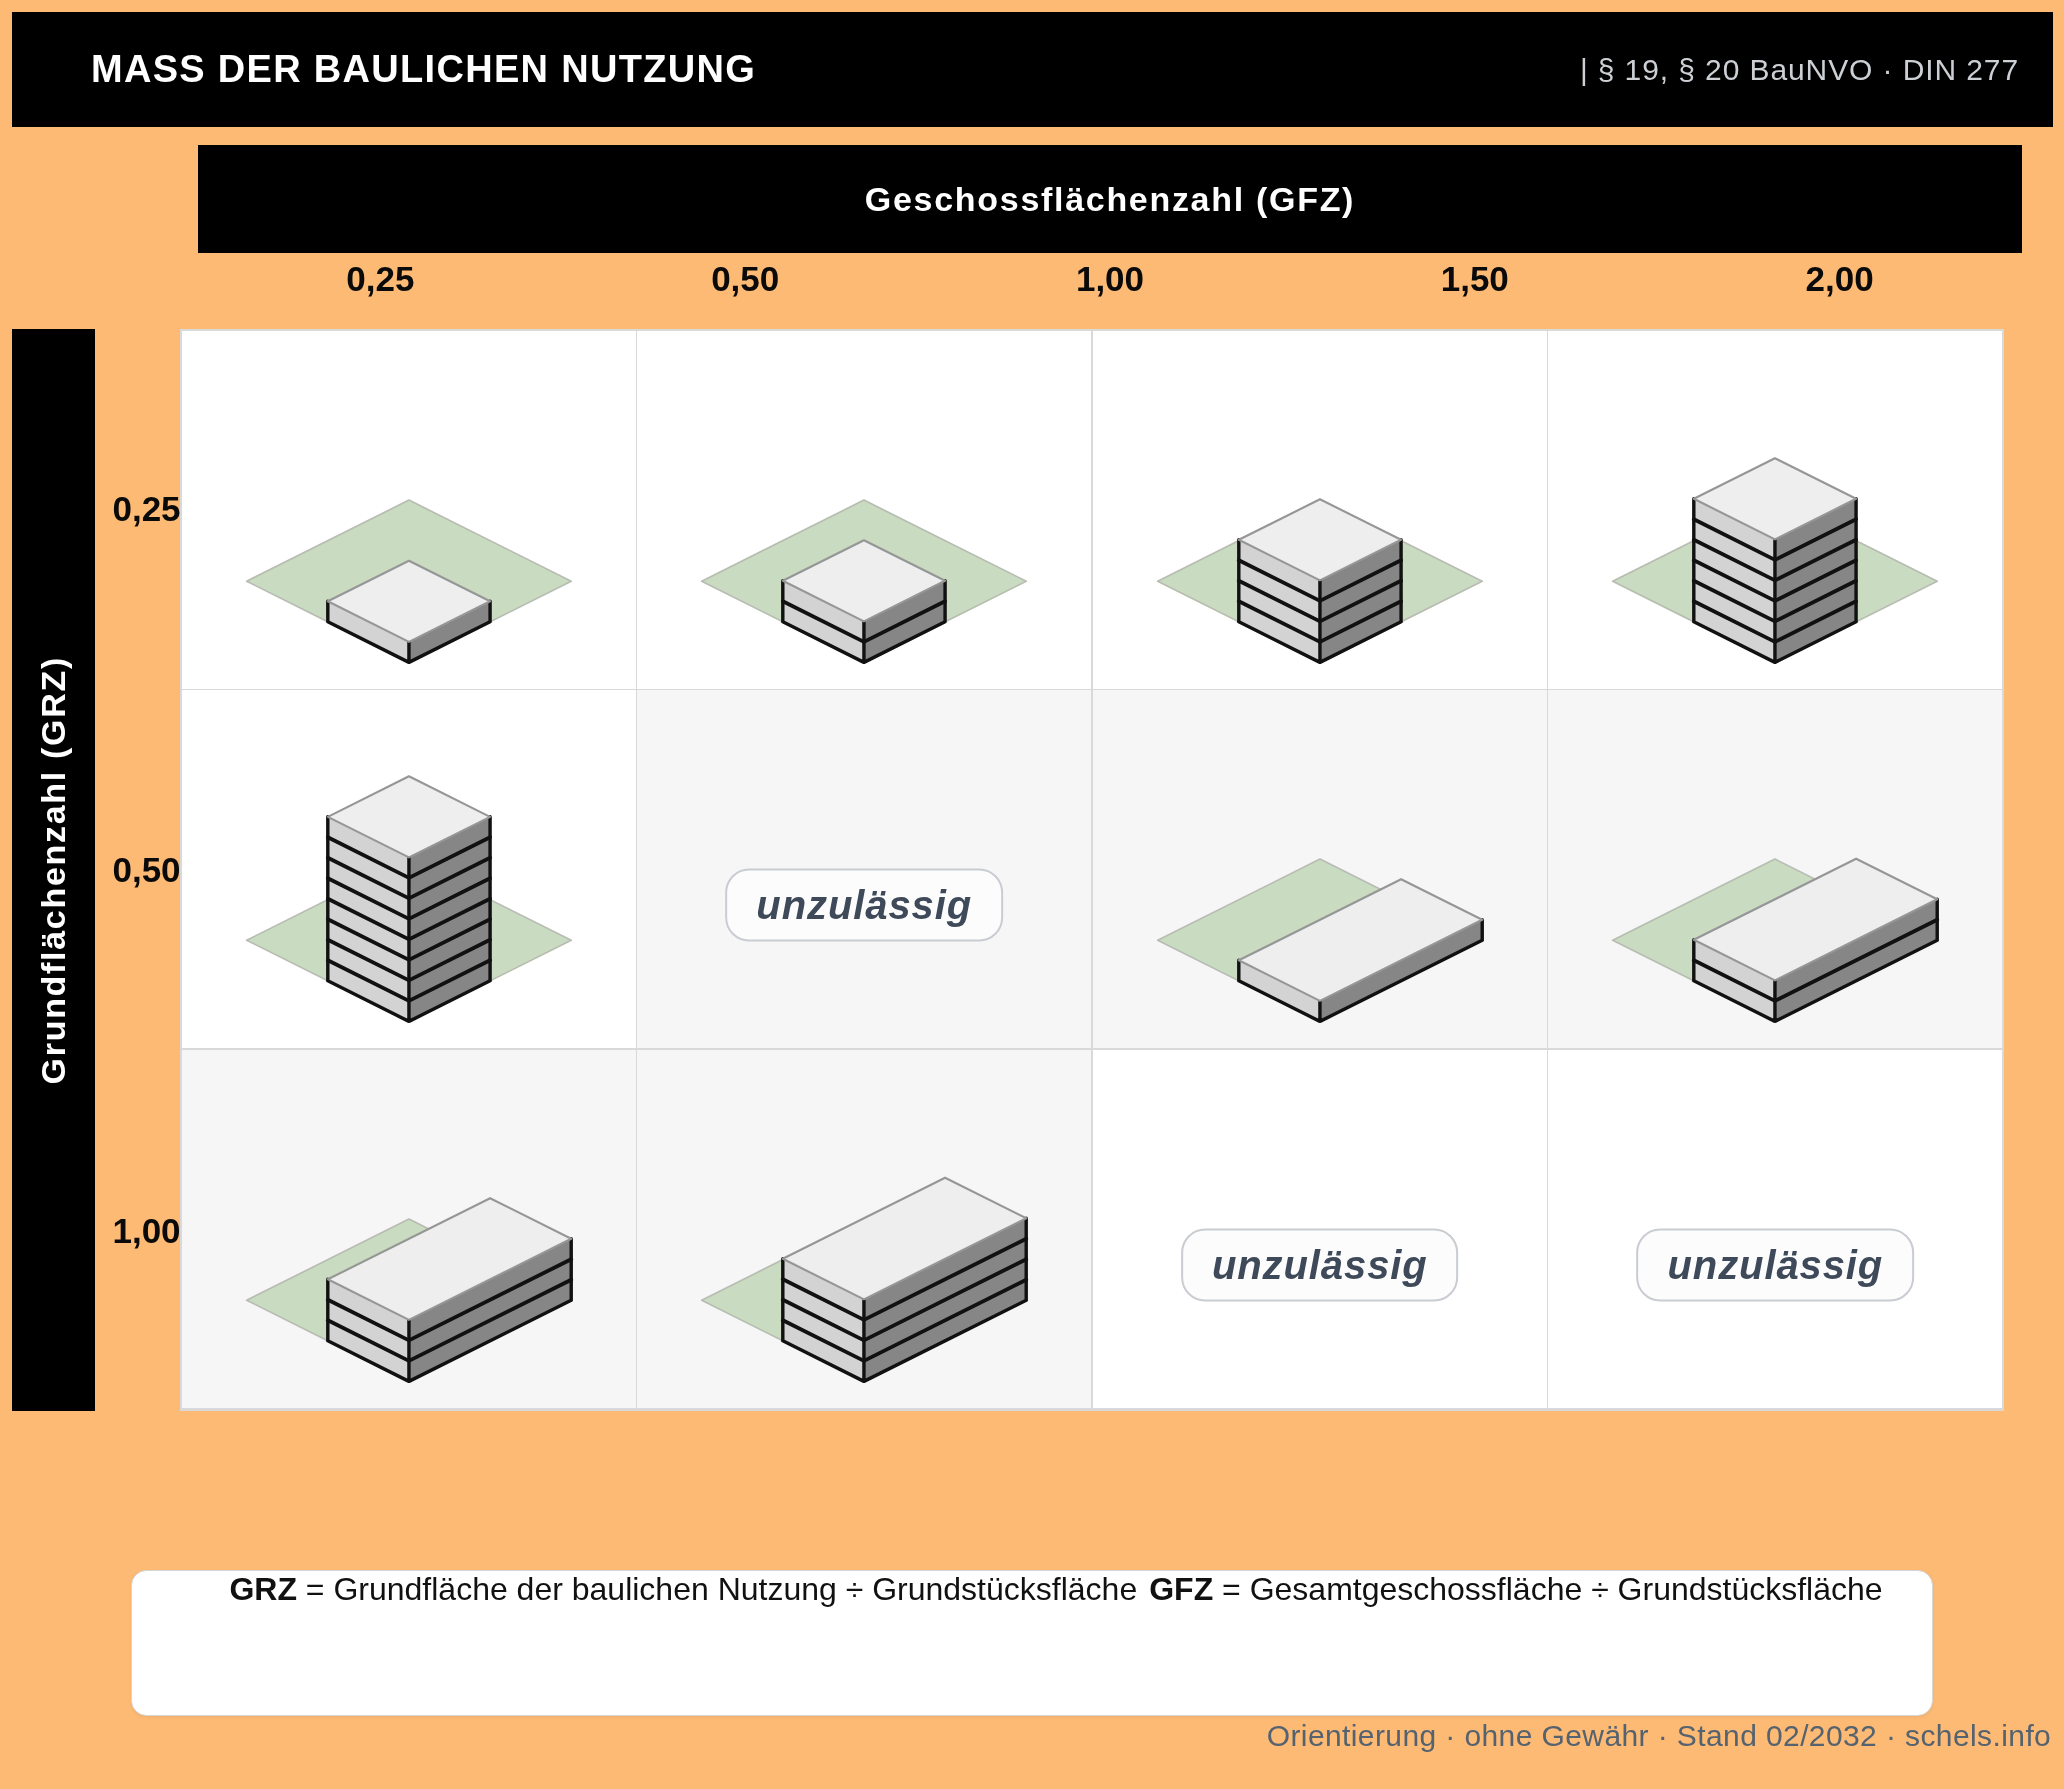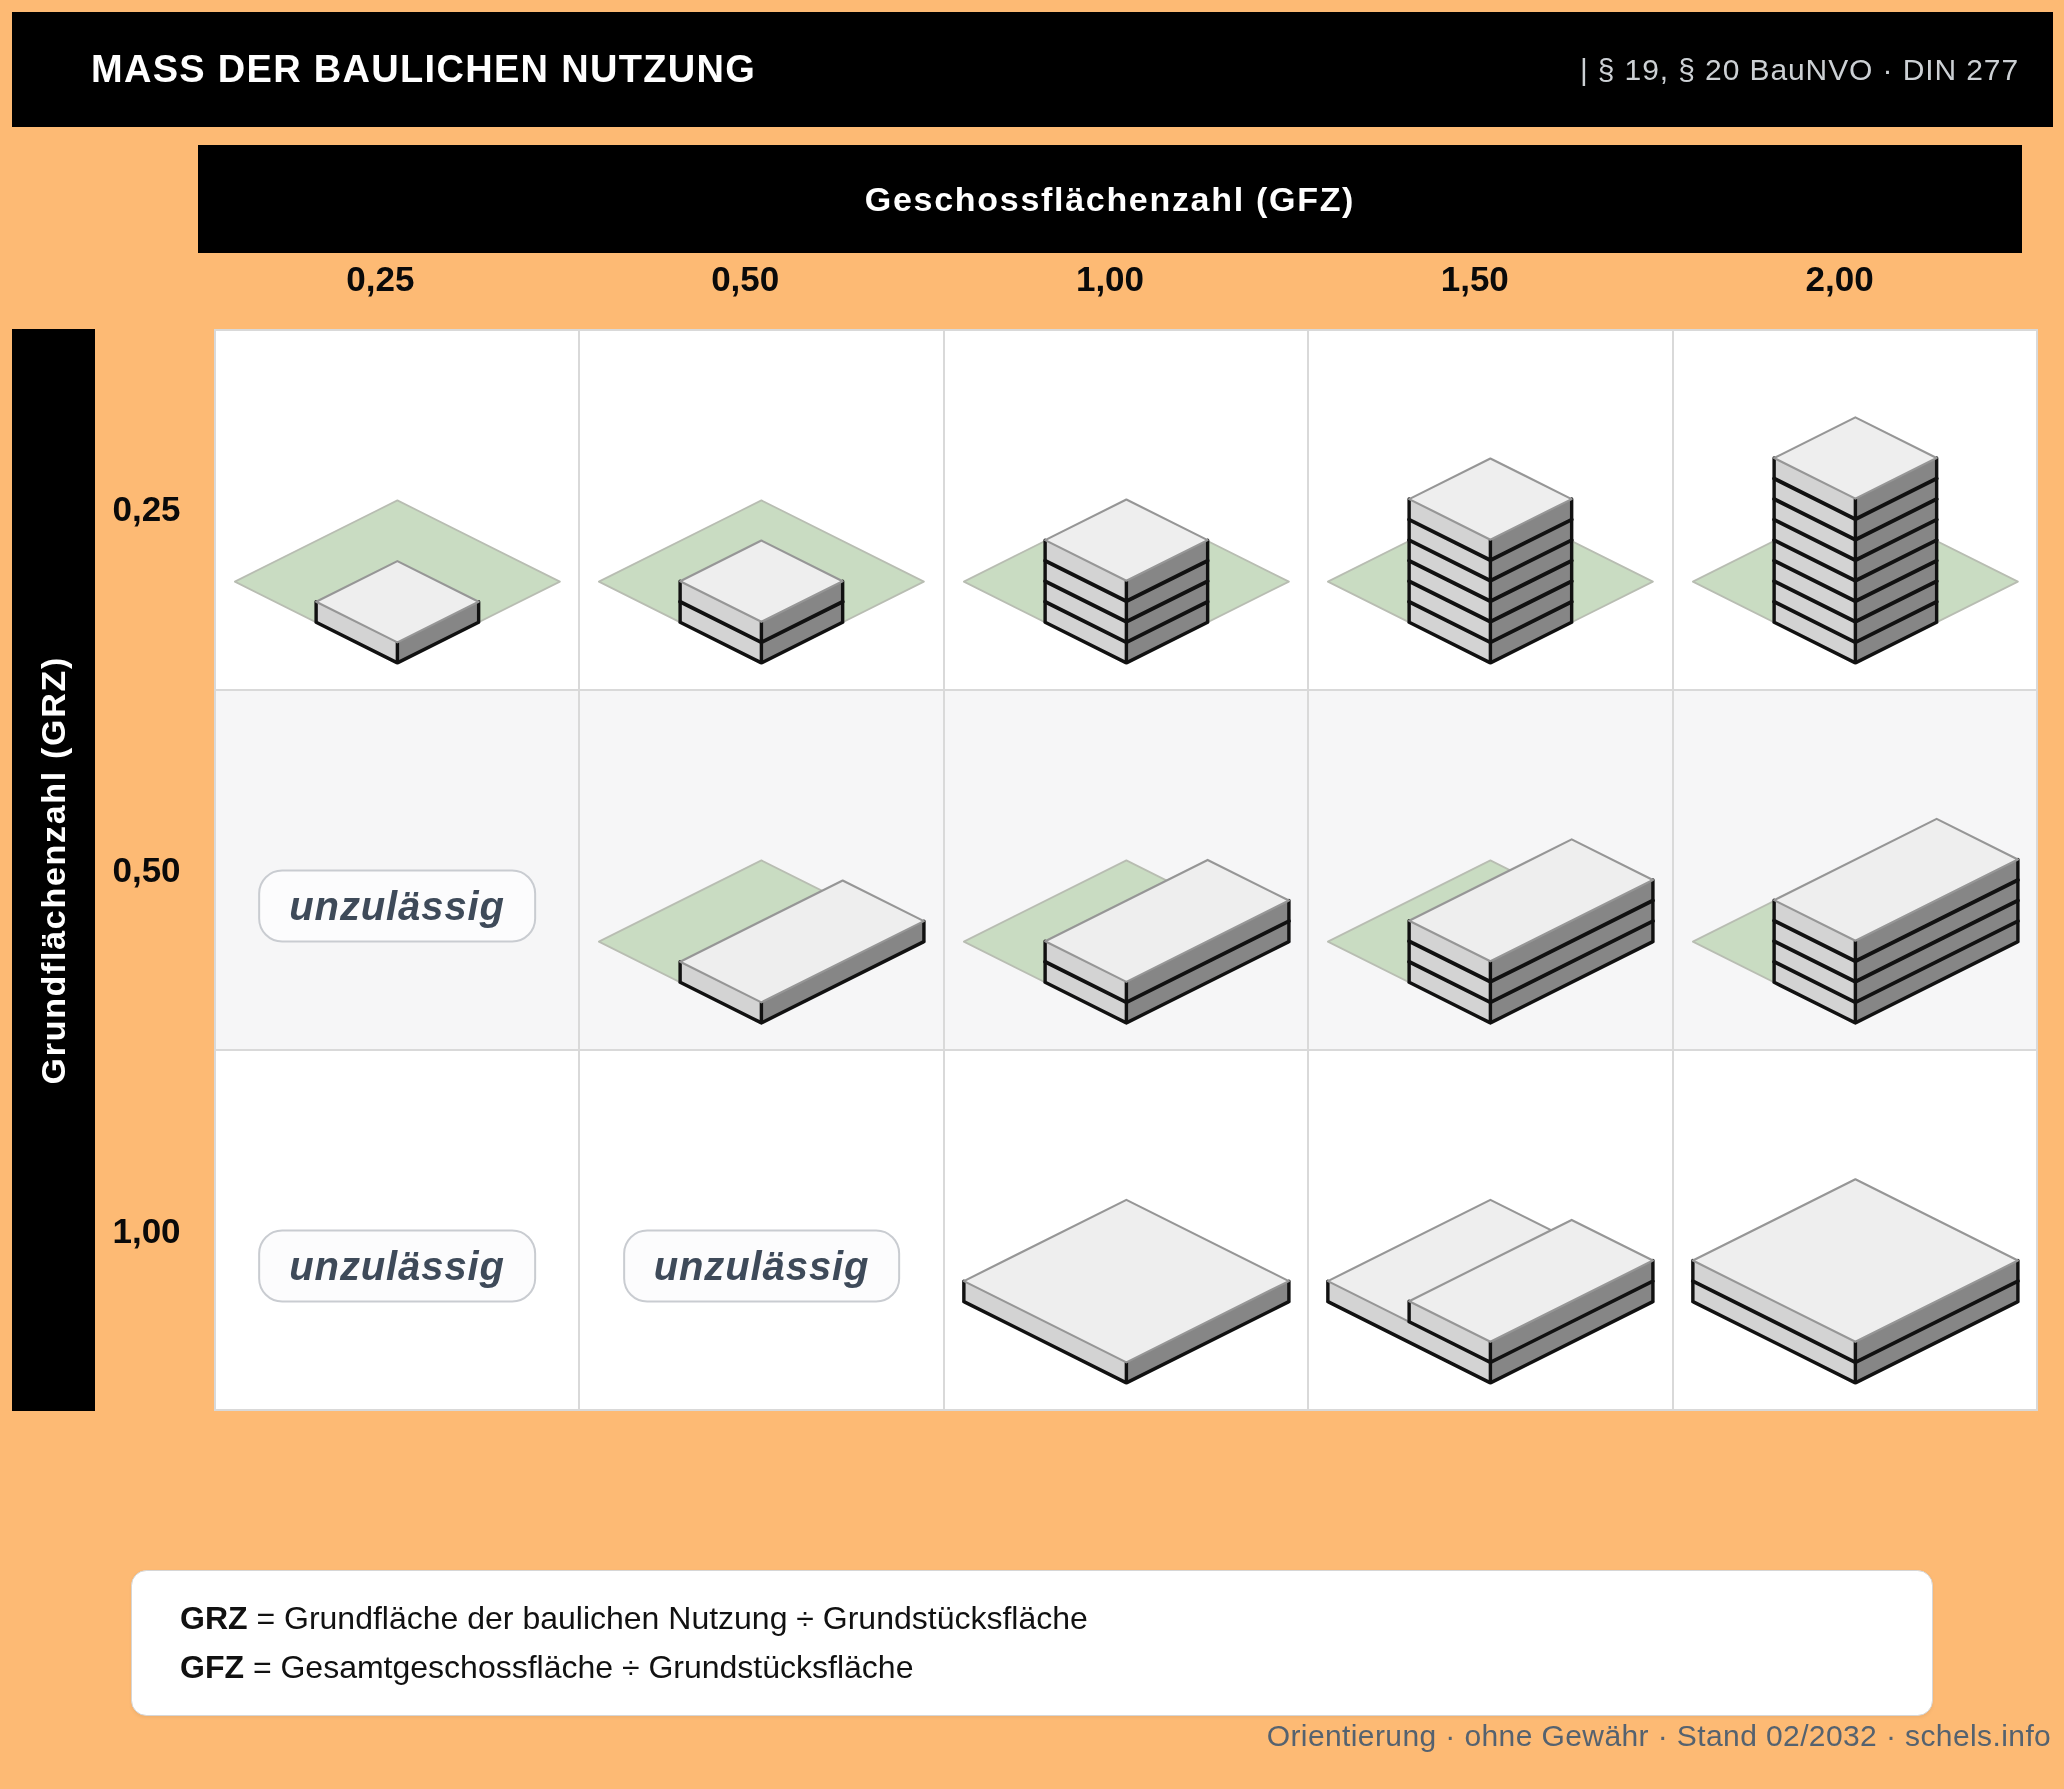--- a/index.html
+++ b/index.html
@@ -29,37 +29,37 @@
   .grzbar span{writing-mode:vertical-rl;transform:rotate(180deg);color:#fff;
                font-size:34px;font-weight:bold;letter-spacing:1.7px;white-space:nowrap;}
 
   
   .rowlabels{position:absolute;left:95px;top:329px;width:103px;height:1082px;
              display:flex;flex-direction:column;}
   .rowlabels .rl{flex:1;display:flex;align-items:center;justify-content:center;
                  font-size:35px;font-weight:bold;color:#0a0a0a;}
 
   
-  .grid{position:absolute;left:214px;top:329px;width:1824px;height:1082px;background:#d9d9d9;
-        display:grid;grid-template-columns:repeat(5,1fr);grid-template-rows:repeat(3,1fr);
+  .grid{position:absolute;left:180px;top:329px;width:1824px;height:1082px;background:#d9d9d9;
+        display:grid;grid-template-columns:repeat(4,1fr);grid-template-rows:repeat(3,1fr);
         gap:1.7px;padding:1.7px;box-sizing:border-box;}
   .cell{position:relative;background:#ffffff;overflow:hidden;}
   .cell.alt{background:#f6f6f7;}
   .cell svg{position:absolute;left:0;top:0;width:100%;height:100%;}
 
   .pill{position:absolute;left:50%;top:215px;transform:translate(-50%,-50%);
         border:2.6px solid #c9ccd1;border-radius:24px;background:#fcfcfd;
         padding:12px 29px;white-space:nowrap;}
   .pill span{font-size:40px;font-weight:bold;font-style:italic;color:#3e4a59;letter-spacing:0.9px;}
 
   
   .legend{position:absolute;left:131px;top:1570px;width:1802px;height:146px;background:#fff;
           border:1.7px solid #d6d6d6;border-radius:15.5px;box-sizing:border-box;
           box-shadow:0 1.7px 3.4px rgba(0,0,0,0.05);
-          display:flex;flex-direction:column;justify-content:center;gap:12px;padding-left:48px;}
+          display:flex;justify-content:center;gap:12px;padding-left:48px;}
   .legend .line{font-size:32px;color:#111;}
   .legend .line b{font-weight:bold;}
 
   
   .footer{position:absolute;right:13.8px;top:1719px;font-size:30px;color:#55626f;letter-spacing:0.4px;}
 </style>
 </head>
 <body>
 
 <div class="page">

